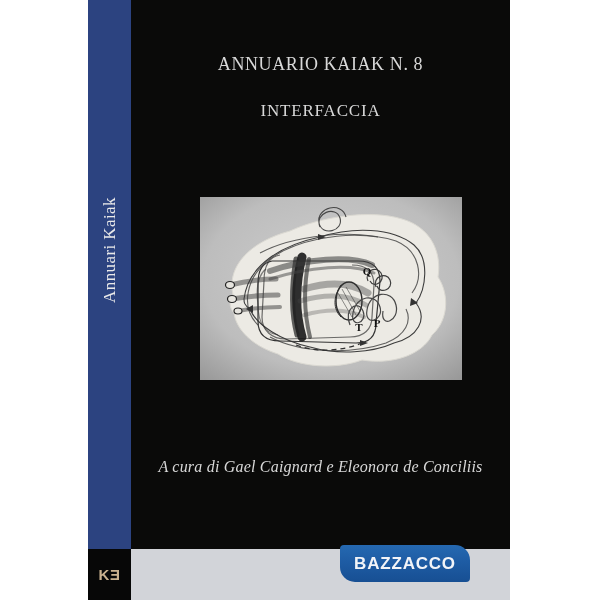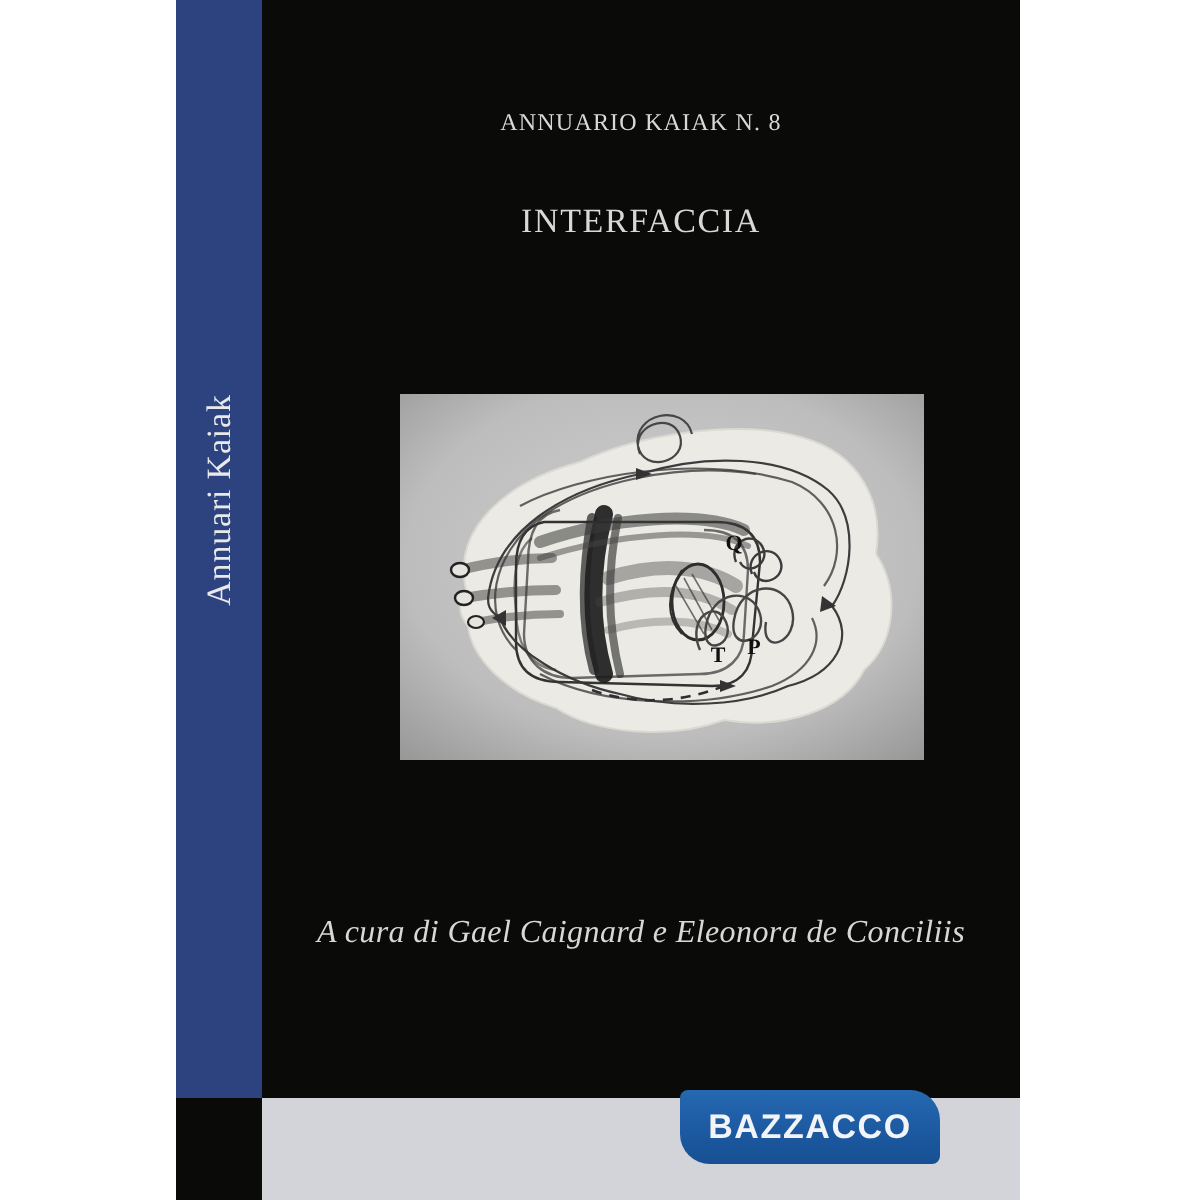--- a/index.html
+++ b/index.html
@@ -18,21 +18,21 @@
     background:#2c4380;
   }
   .spine-text {
     position:absolute; left:50%; top:250px;
     transform:translate(-50%,-50%) rotate(-90deg);
     white-space:nowrap;
     color:#e9e9e9; font-size:17px; letter-spacing:0.4px;
   }
   
   .title-block { position:absolute; left:43px; width:379px; text-align:center; color:#d8d8d8; }
-  .cover-title    { top:54px;  font-size:12px; letter-spacing:0.6px; }
+  .cover-title    { top:54px;  font-size:18px; letter-spacing:0.6px; }
   .cover-subtitle { top:101px; font-size:17px; letter-spacing:0.8px; }
   .editors-line   { top:458px; font-size:16px; letter-spacing:0.2px;font-style:italic; }
   
   .artwork {
     position:absolute; left:112px; top:197px; width:262px; height:183px;
     display:block;
   }
   
   .bottom-strip {
     position:absolute; left:43px; top:549px; width:379px; height:51px;
@@ -147,18 +147,21 @@
       <text x="167" y="78">Q</text>
       <text x="159" y="134">T</text>
       <text x="177" y="130">P</text>
     </g>
   </svg>
 
   <div class="title-block editors-line">A cura di Gael Caignard e Eleonora de Conciliis</div>
 
   <div class="bottom-strip"></div>
 
+  <div class="press-logo-box">
+    <span class="press-logo">KƎ</span>
+  </div>
 
   <div class="publisher-badge">
     <span class="publisher-name">BAZZACCO</span>
   </div>
 
 </div>
 
 </body></html>

